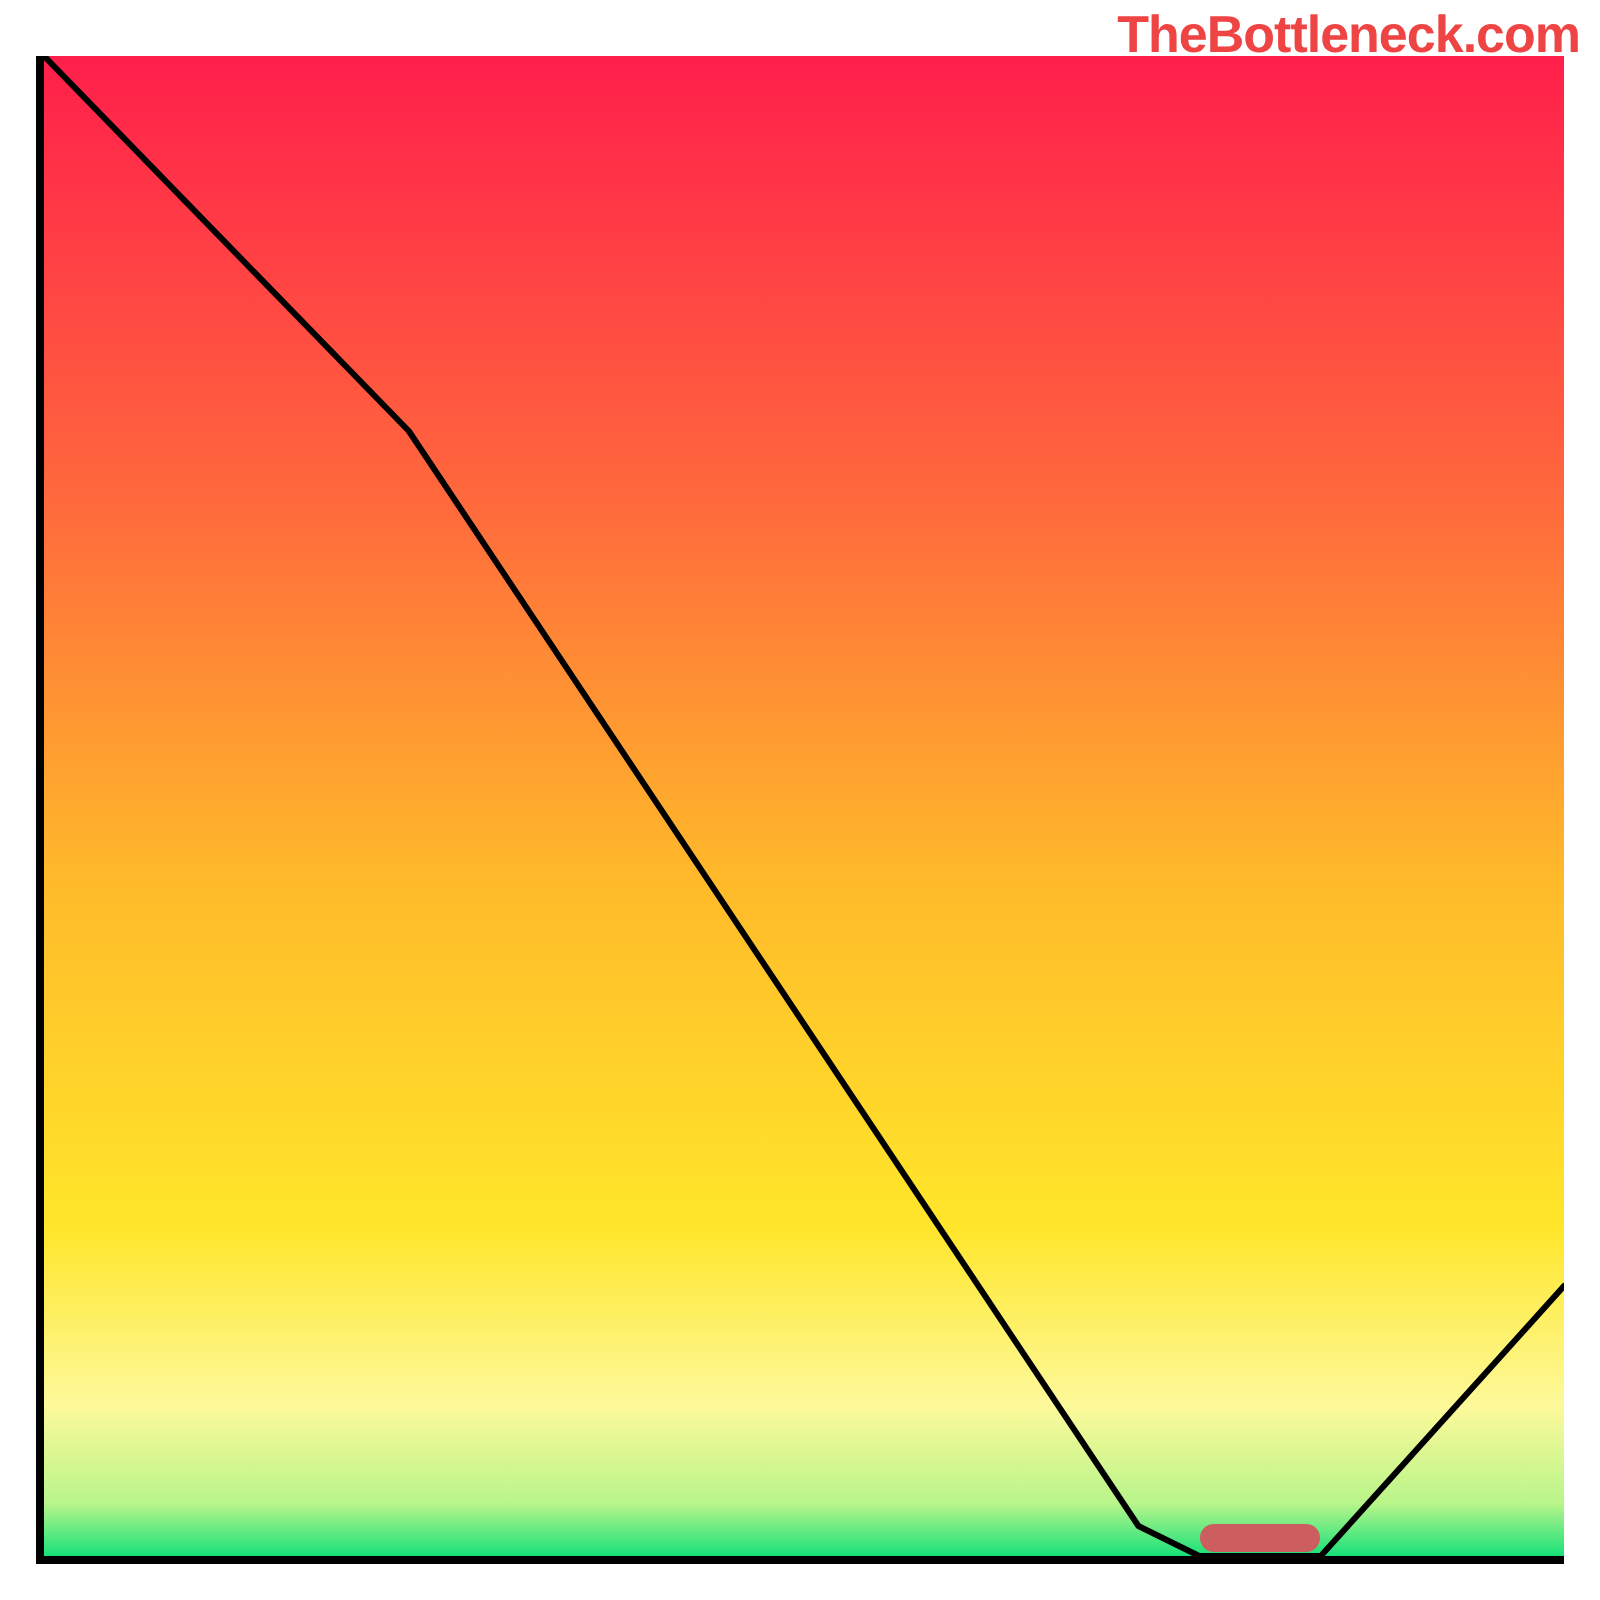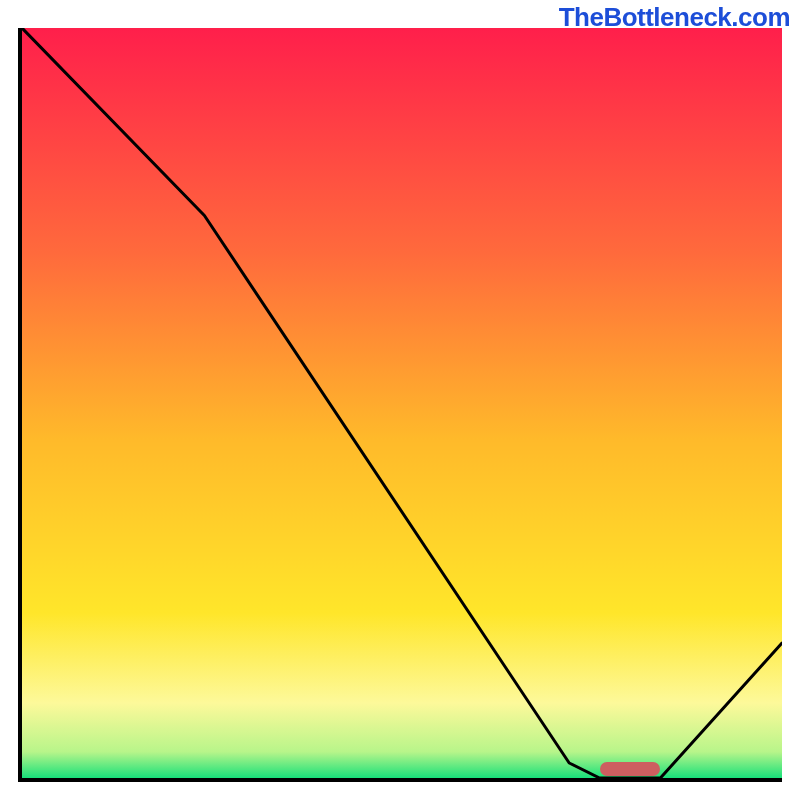--- a/index.html
+++ b/index.html
@@ -14,21 +14,21 @@
     position: relative;
     width: 800px;
     height: 800px;
   }
   .watermark {
     position: absolute;
     top: 2px;
     right: 10px;
     font-size: 26px;
     font-weight: 600;
-    color: #1d4ed8;
+    color: #ef4444;
     letter-spacing: -0.5px;
     z-index: 10;
   }
   .plot {
     position: absolute;
     left: 18px;
     top: 28px;
     width: 764px;
     height: 754px;
     box-sizing: border-box;

